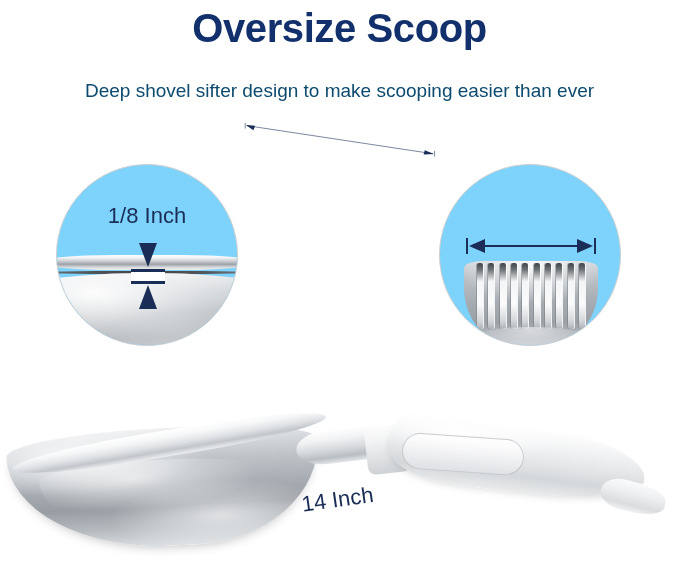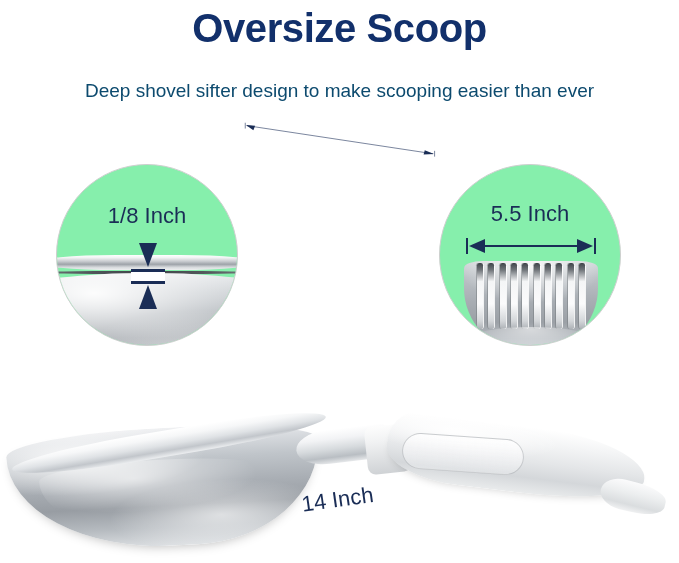--- a/index.html
+++ b/index.html
@@ -50,21 +50,21 @@
     white-space: nowrap;
   }
 
   
   .callout {
     position: absolute;
     width: 182px;
     height: 182px;
     border-radius: 50%;
     border: 1px solid #cfcfcf;
-    background: #86efac;
+    background: #7dd3fc;
     overflow: hidden;
     box-sizing: border-box;
   }
   #callout-thickness { left: 56px; top: 164px; }
   #callout-width     { left: 439px; top: 164px; }
 
   .callout-label {
     position: absolute;
     width: 100%;
     text-align: center;
@@ -390,21 +390,20 @@
     <div class="edge-bowl"></div>
   </div>
 
   <div id="thickness-arrow-top" class="tri tri-down"></div>
   <div id="thickness-bar"></div>
   <div id="thickness-arrow-bot" class="tri tri-up"></div>
 </div>
 
 <div id="callout-width" class="callout">
 
-  <div class="callout-label">5.5 Inch</div>
 
   <div id="width-dim">
     <div class="dim-cap cap-left"></div>
     <div class="dim-cap cap-right"></div>
     <div class="dim-line"></div>
     <div class="dim-head head-left"></div>
     <div class="dim-head head-right"></div>
   </div>
 
   <div class="sifter">

